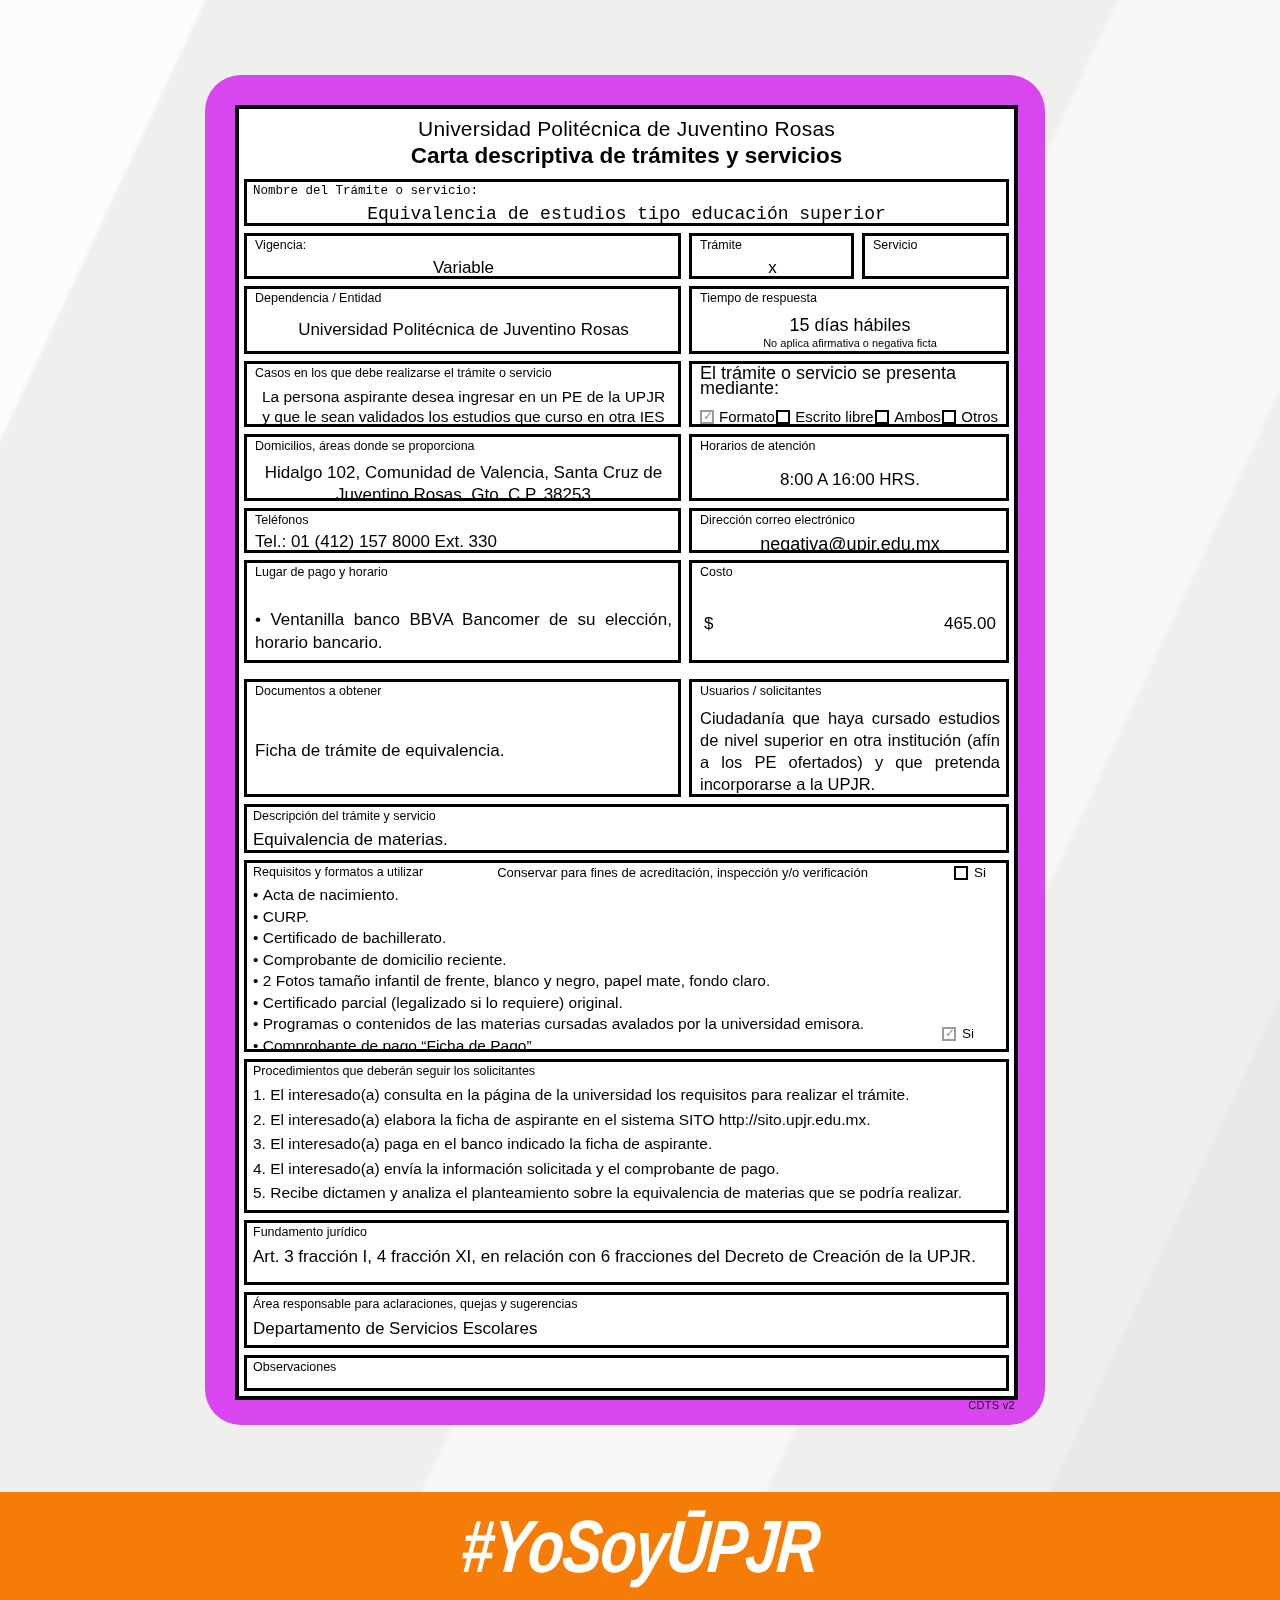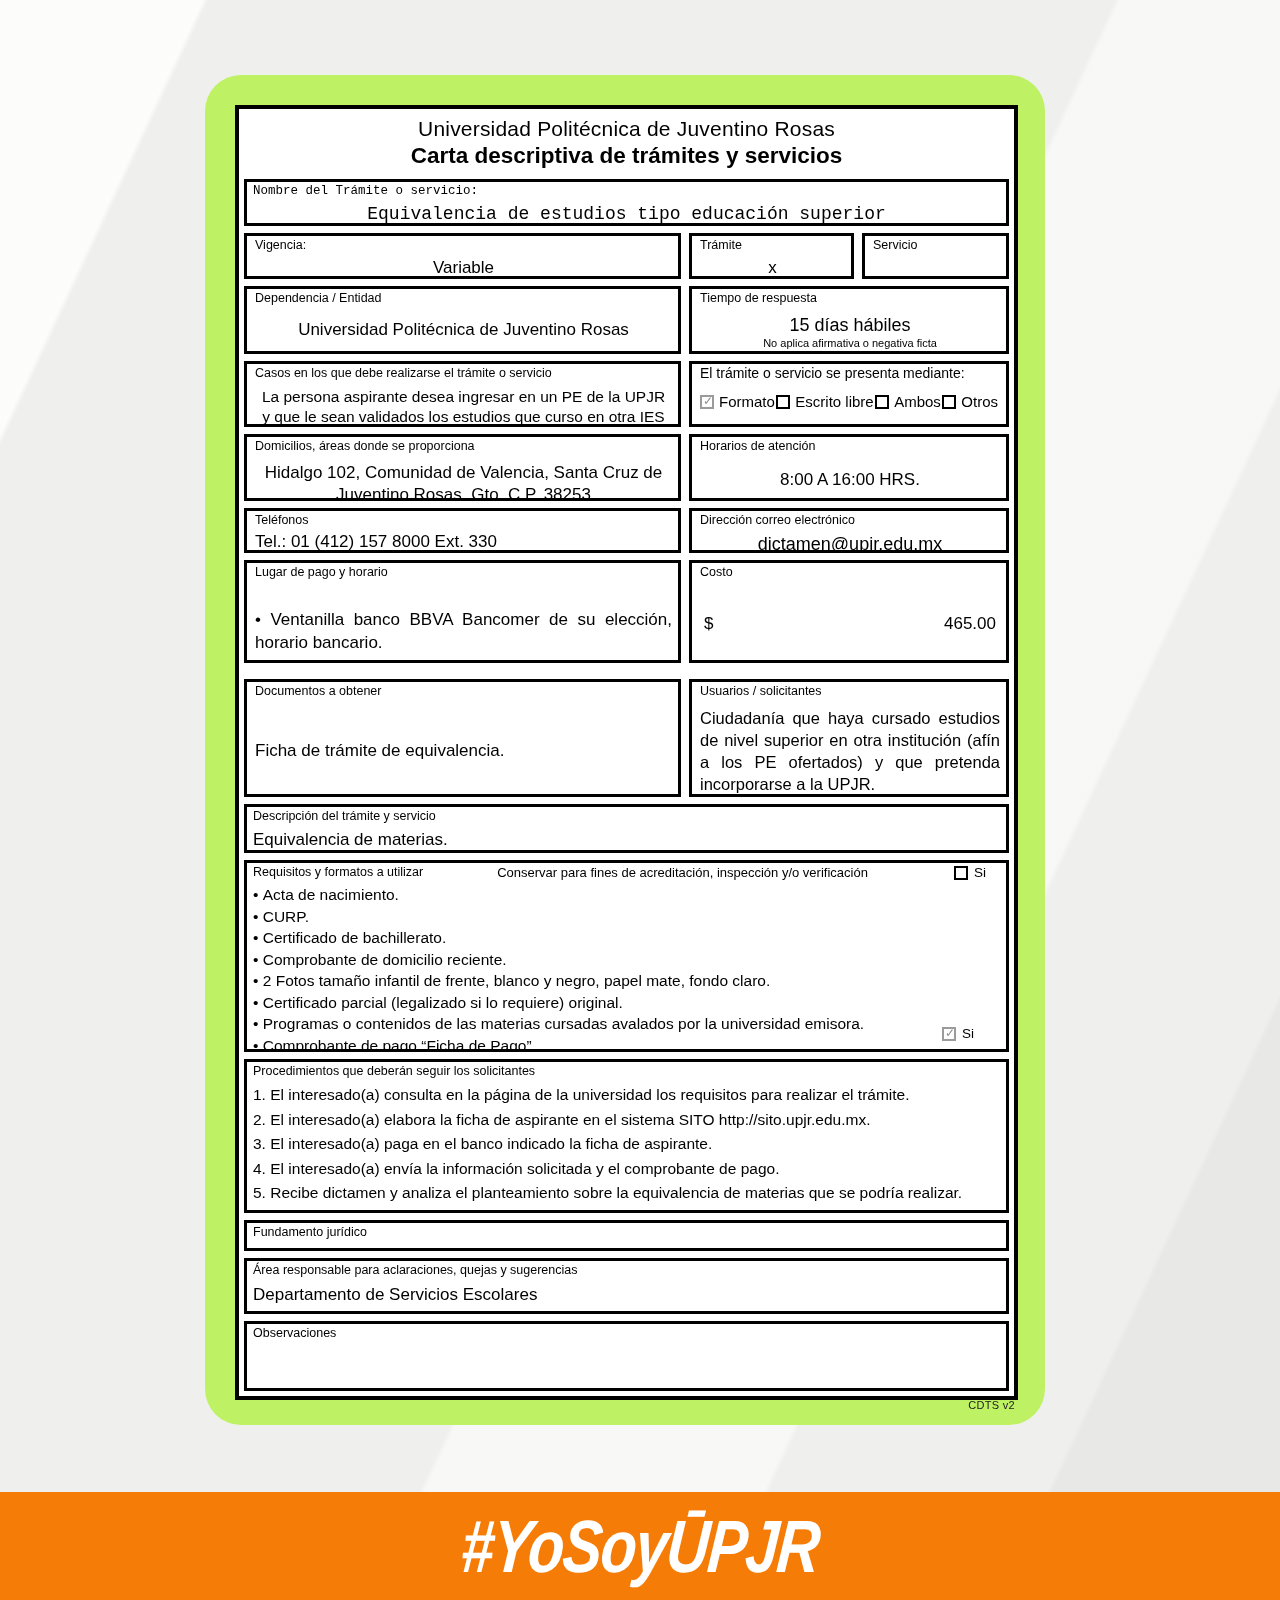--- a/index.html
+++ b/index.html
@@ -10,21 +10,21 @@
     background-image:
       linear-gradient(115deg, rgba(255,255,255,.85) 0%, rgba(255,255,255,.85) 10%, rgba(255,255,255,0) 10.3%),
       linear-gradient(115deg, rgba(255,255,255,0) 55%, rgba(255,255,255,.55) 55.3%, rgba(255,255,255,.55) 72%, rgba(255,255,255,0) 72.3%),
       linear-gradient(115deg, rgba(0,0,0,0) 86%, rgba(0,0,0,.03) 86.3%);
     position:relative; overflow:hidden;
   }
 
   
   .card {
     position:absolute; left:205px; top:75px; width:840px; height:1350px;
-    background:#bef264; border-radius:36px;
+    background:#d946ef; border-radius:36px;
   }
   .doc {
     position:absolute; left:30px; top:30px; width:783px; height:1295px;
     background:#fff; border:4px solid #000; padding:5px;
     display:flex; flex-direction:column; gap:7px;
   }
   .version-note {
     position:absolute; right:30px; bottom:14px; font-size:11px; color:#1c1c1c;
     letter-spacing:.3px;
     text-align:center;
@@ -40,21 +40,21 @@
 
   .doc-header { flex:none; height:58px; display:flex; flex-direction:column; justify-content:center; }
   .doc-title { font-size:21px; text-align:center; letter-spacing:.2px; }
   .doc-subtitle { font-size:22.5px; font-weight:bold; text-align:center; margin-top:2px; }
 
   .h-nombre { height:47px;font-family:Liberation Mono, monospace; } .h-vig { height:46px; }
   .h-dep { height:68px; } .h-casos { height:66px; }
   .h-dom { height:67px; } .h-tel { height:45px; }
   .h-pago { height:103px; } .h-docs { height:118px; }
   .h-desc { height:49px; } .h-req { height:192px; }
-  .h-proc { height:154px; } .h-fund { height:31px; }
+  .h-proc { height:154px; } .h-fund { height:65px; }
   .h-area { height:56px; } .h-obs { flex:1; }
   .row > .box { height:100%;padding-left:8px; }
   .w-left { width:437px; flex:none; }
   .w-right { flex:1; }
   .w-tram { width:165px; flex:none; }
 
   .nombre-val { font-size:18px; margin-top:5px; }
   .vig-val, .tram-val { margin-top:5px; }
   .dep-val { margin-top:14px; }
   .tiempo-val { margin-top:9px; font-size:18px; }
@@ -144,21 +144,21 @@
         <div class="tiempo-note">No aplica afirmativa o negativa  ficta</div>
       </div>
     </div>
 
     <div class="row h-casos">
       <div class="box w-left">
         <span class="lbl">Casos en los que debe realizarse el trámite o servicio</span>
         <div class="val center casos-val">La persona aspirante desea ingresar en un PE de la UPJR y que le sean validados los estudios que curso en otra IES</div>
       </div>
       <div class="box w-right">
-        <span class="lbl" style="font-size:14px;">El trámite o servicio se presenta mediante:</span>
+        <span class="lbl" style="font-size:18px;">El trámite o servicio se presenta mediante:</span>
         <div class="opts">
             <span class="opt">
               <span class="checkbox checked"></span>
               <span>Formato</span>
             </span>
             <span class="opt">
               <span class="checkbox"></span>
               <span>Escrito libre</span>
             </span>
             <span class="opt">
@@ -185,21 +185,21 @@
     </div>
 
     <div class="row h-tel">
       <div class="box w-left">
         <span class="lbl">Teléfonos</span>
         <div class="val tel-val">Tel.: 01 (412) 157 8000 Ext. 330</div>
       </div>
       <div class="box w-right">
         <span class="lbl">Dirección correo electrónico</span>
         <div class="val center mail-val">
-          <span class="mail-link">dictamen@upjr.edu.mx</span>
+          <span class="mail-link">negativa@upjr.edu.mx</span>
         </div>
       </div>
     </div>
 
     <div class="row h-pago">
       <div class="box w-left">
         <span class="lbl">Lugar de pago y horario</span>
         <div class="val just pago-val">•  Ventanilla banco BBVA Bancomer de su elección, horario bancario.</div>
       </div>
       <div class="box w-right">

